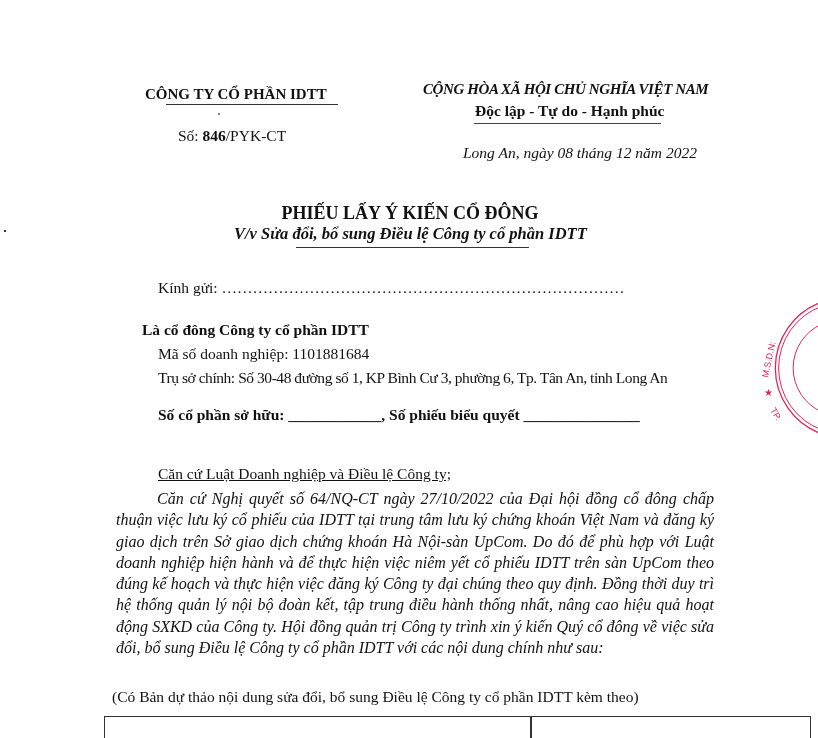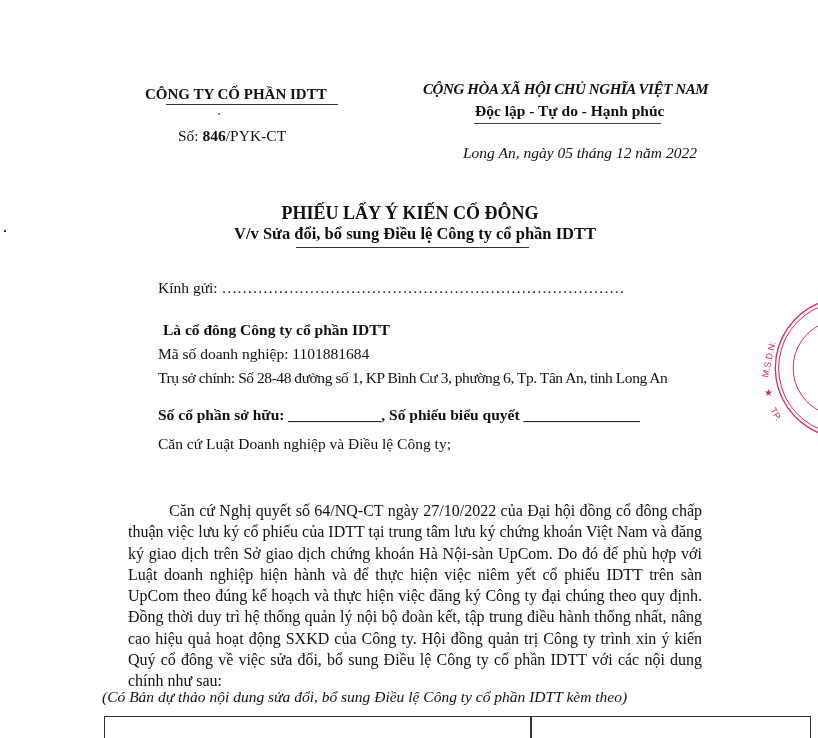--- a/index.html
+++ b/index.html
@@ -13,32 +13,32 @@
     .company { left: 145px; top: 86px; font-size: 15px; font-weight: bold; }
     .company-line { left: 166px; top: 104px; width: 172px; height: 1px; background: #333; }
     .dot-mark { left: 218px; top: 113px; width: 2px; height: 2px; background: #555; border-radius: 1px; }
     .docnum { left: 178px; top: 127px; font-size: 15.5px; }
     .nation { left: 423px; top: 81px; font-size: 15px; font-weight: bold; letter-spacing: -0.4px; font-style: italic; }
     .motto { left: 475px; top: 102px; font-size: 15.5px; font-weight: bold; }
     .motto-line { left: 474px; top: 123px; width: 187px; height: 1px; background: #444; }
     .dateline { left: 463px; top: 144px; font-size: 15.5px; font-style: italic; }
     .title { left: 0; width: 818px; top: 203px; text-align: center; font-size: 18px; font-weight: bold; padding-left: 0; }
     .title-inner { display: block; text-align: center; margin-left: 2px; }
-    .subtitle { left: 234px; top: 224px; font-size: 16.5px; font-weight: bold; }
+    .subtitle { left: 234px; top: 224px; font-size: 16.5px; font-weight: bold; font-style: italic; }
     .subtitle-line { left: 296px; top: 247px; width: 233px; height: 1px; background: #333; }
     .line { font-size: 15.5px; }
     .kinhgui { left: 158px; top: 279px; }
-    .holder { left: 163px; top: 321px; font-weight: bold; }
+    .holder { left: 142px; top: 321px; font-weight: bold; }
     .taxid { left: 158px; top: 345px; }
     .address { left: 158px; top: 369px; letter-spacing: -0.45px; }
     .shares { left: 158px; top: 406px; font-weight: bold; }
-    .basis1 { left: 158px; top: 435px; }
+    .basis1 { left: 158px; top: 465px; text-decoration: underline; }
     .para { position: absolute; left: 116px; top: 488px; width: 598px; font-size: 16px; line-height: 21.3px; text-align: justify; }
-    .para p { margin: 12px; text-indent: 41px; }
-    .note { left: 102px; top: 688px; font-size: 15.5px; font-style: italic; }
+    .para p { margin: 0; text-indent: 41px; font-style: italic; }
+    .note { left: 112px; top: 688px; font-size: 15.5px; }
     .table {
       position: absolute; left: 104px; top: 716px; width: 705px; height: 40px;
       border-top: 1.5px solid #333; border-left: 1.5px solid #333; border-right: 1.5px solid #333;
     }
     .table .divider { position: absolute; left: 425px; top: 0; width: 1.5px; height: 40px; background: #333; }
     .table .col-head { position: absolute; left: 430px; width: 270px; top: 4px; text-align: center; font-size: 12px; font-weight: bold; }
     .table .cut-text { position: absolute; left: 50px; top: 19px; font-size: 12px; color: #666; letter-spacing: 6px; }
     .stamp { position: absolute; left: 752px; top: 298px; width: 70px; height: 140px; overflow: hidden; }
     .stray-dot { left: 4px; top: 230px; width: 2px; height: 2px; background: #333; }
   </style>
@@ -46,32 +46,32 @@
 <body>
 
 <div class="abs company">CÔNG TY CỔ PHẦN IDTT</div>
 <div class="abs company-line"></div>
 <div class="abs dot-mark"></div>
 <div class="abs docnum"><span>Số: </span><span class="bold">846</span><span>/PYK-CT</span></div>
 
 <div class="abs nation">CỘNG HÒA XÃ HỘI CHỦ NGHĨA VIỆT NAM</div>
 <div class="abs motto">Độc lập - Tự do - Hạnh phúc</div>
 <div class="abs motto-line"></div>
-<div class="abs dateline">Long An, ngày 05 tháng 12 năm 2022</div>
+<div class="abs dateline">Long An, ngày 08 tháng 12 năm 2022</div>
 
 <div class="abs title">
     <span class="title-inner">PHIẾU LẤY Ý KIẾN CỔ ĐÔNG</span>
   </div>
 <div class="abs subtitle">V/v Sửa đổi, bổ sung Điều lệ Công ty cổ phần IDTT</div>
 <div class="abs subtitle-line"></div>
 
 <div class="abs line kinhgui">Kính gửi: ……………………………………………………………………</div>
 <div class="abs line holder">Là cổ đông Công ty cổ phần IDTT</div>
 <div class="abs line taxid">Mã số doanh nghiệp: 1101881684</div>
-<div class="abs line address">Trụ sở chính: Số 28-48 đường số 1, KP Bình Cư 3, phường 6, Tp. Tân An, tỉnh Long An</div>
+<div class="abs line address">Trụ sở chính: Số 30-48 đường số 1, KP Bình Cư 3, phường 6, Tp. Tân An, tỉnh Long An</div>
 
 <div class="abs line shares">Số cổ phần sở hữu: ____________, Số phiếu biểu quyết _______________</div>
 
 <div class="abs line basis1">Căn cứ Luật Doanh nghiệp và Điều lệ Công ty;</div>
 
 <div class="para">
   <p>Căn cứ Nghị quyết số 64/NQ-CT ngày 27/10/2022 của Đại hội đồng cổ đông chấp thuận việc lưu ký cổ phiếu của IDTT tại trung tâm lưu ký chứng khoán Việt Nam và đăng ký giao dịch trên Sở giao dịch chứng khoán Hà Nội-sàn UpCom. Do đó để phù hợp với Luật doanh nghiệp hiện hành và để thực hiện việc niêm yết cổ phiếu IDTT trên sàn UpCom theo đúng kế hoạch và thực hiện việc đăng ký Công ty đại chúng theo quy định. Đồng thời duy trì hệ thống quản lý nội bộ đoàn kết, tập trung điều hành thống nhất, nâng cao hiệu quả hoạt động SXKD của Công ty. Hội đồng quản trị Công ty trình xin ý kiến Quý cổ đông về việc sửa đổi, bổ sung Điều lệ Công ty cổ phần IDTT với các nội dung chính như sau:</p>
 </div>
 
 <div class="abs note">(Có Bản dự thảo nội dung sửa đổi, bổ sung Điều lệ Công ty cổ phần IDTT kèm theo)</div>

